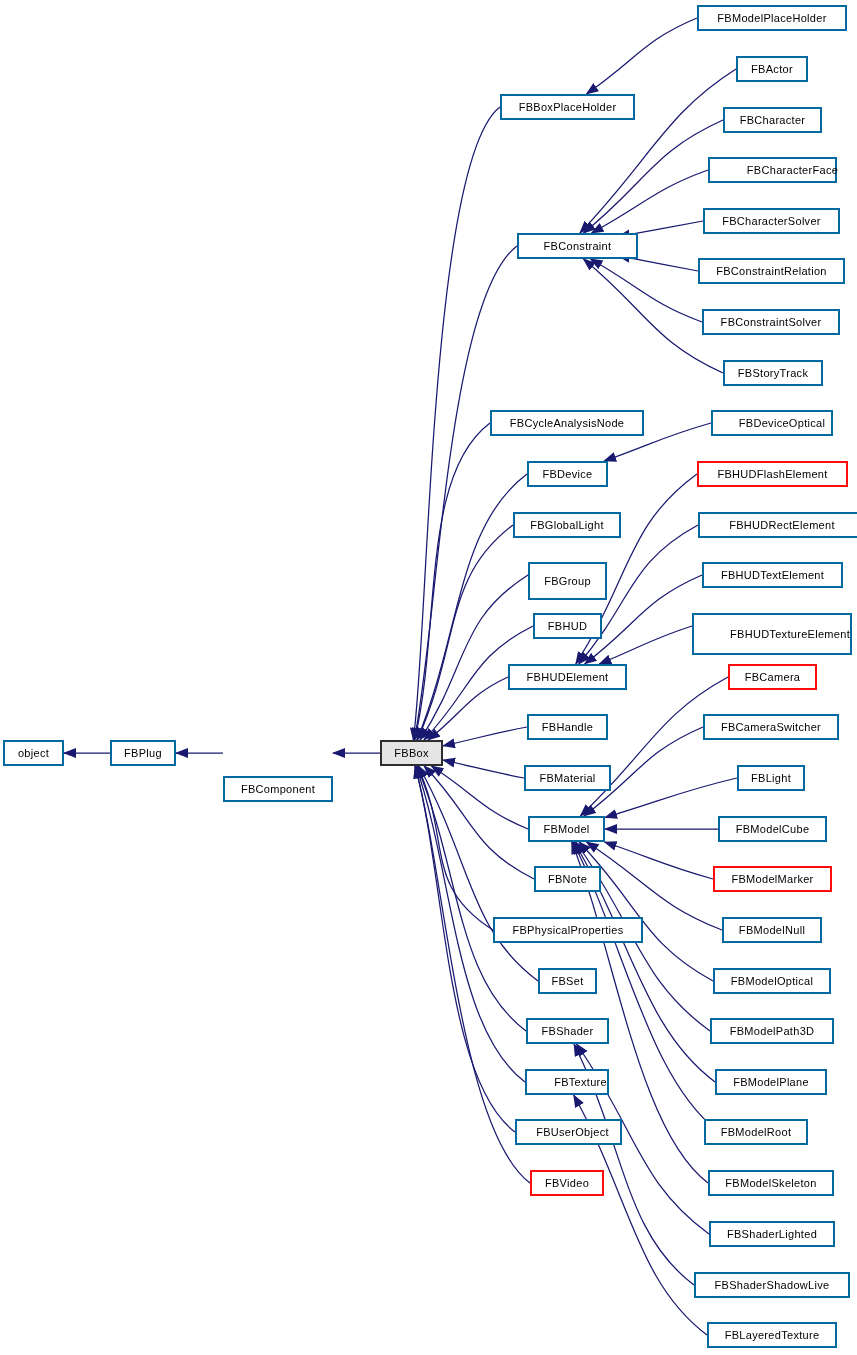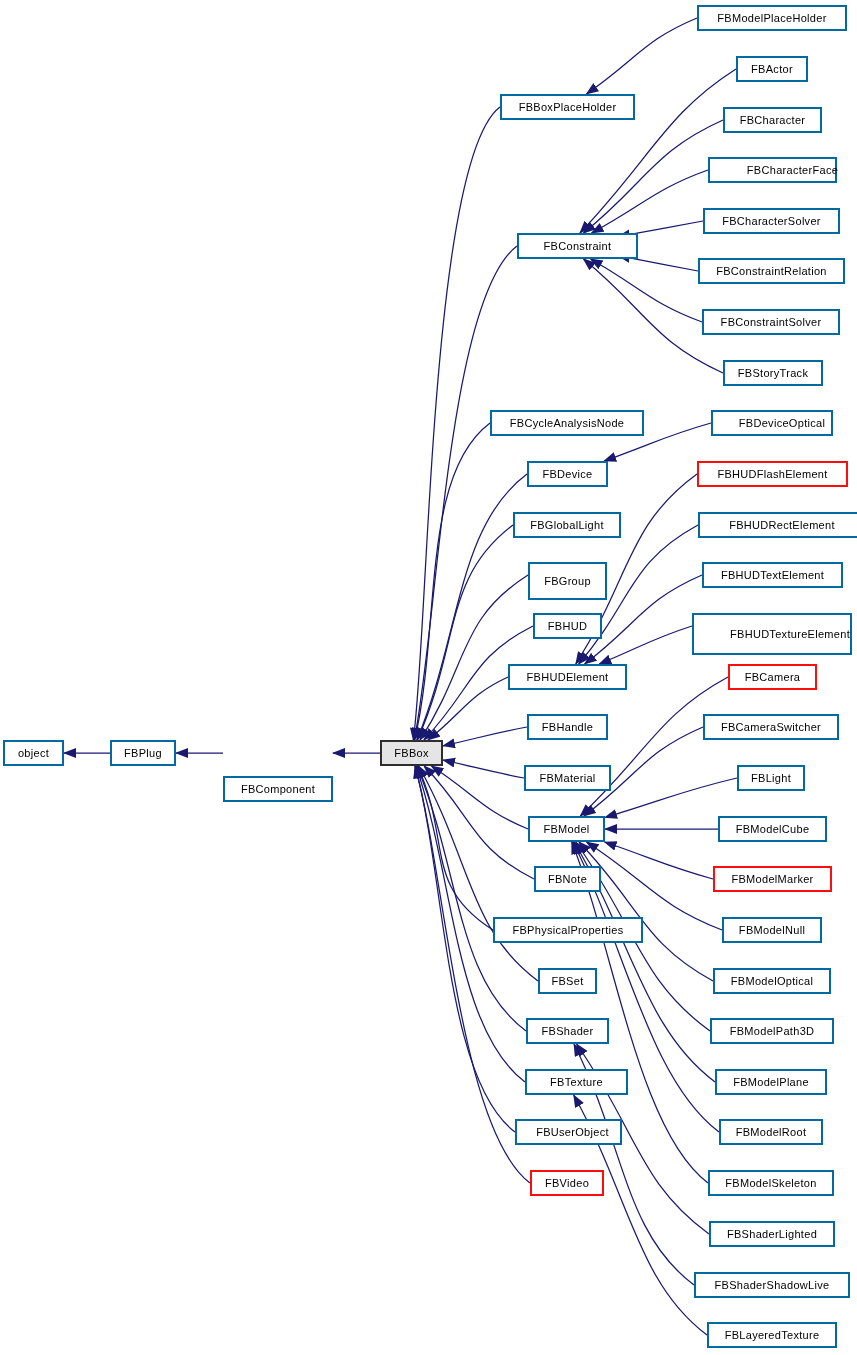--- a/index.html
+++ b/index.html
@@ -131,21 +131,21 @@
       </div>
       <div class="node" style="left: 493px; top: 917px; width: 150px; height: 26px;">
         <span>FBPhysicalProperties</span>
       </div>
       <div class="node" style="left: 538px; top: 968px; width: 59px; height: 26px;">
         <span>FBSet</span>
       </div>
       <div class="node" style="left: 526px; top: 1018px; width: 83px; height: 26px;">
         <span>FBShader</span>
       </div>
-      <div class="node" style="left: 525px; top: 1069px; width: 103px; height: 26px;">
+      <div class="node" style="left: 525px; top: 1069px; width: 84px; height: 26px; justify-content: flex-end;">
         <span>FBTexture</span>
       </div>
       <div class="node" style="left: 515px; top: 1119px; width: 107px; height: 26px; padding-left: 8px;">
         <span>FBUserObject</span>
       </div>
       <div class="node undocumented" style="left: 530px; top: 1170px; width: 74px; height: 26px;">
         <span>FBVideo</span>
       </div>
       <div class="node" style="left: 697px; top: 5px; width: 150px; height: 26px;">
         <span>FBModelPlaceHolder</span>
@@ -206,21 +206,21 @@
       </div>
       <div class="node" style="left: 713px; top: 968px; width: 118px; height: 26px;">
         <span>FBModelOptical</span>
       </div>
       <div class="node" style="left: 710px; top: 1018px; width: 124px; height: 26px;">
         <span>FBModelPath3D</span>
       </div>
       <div class="node" style="left: 715px; top: 1069px; width: 112px; height: 26px;">
         <span>FBModelPlane</span>
       </div>
-      <div class="node" style="left: 719px; top: 1119px; width: 104px; height: 26px;">
+      <div class="node" style="left: 704px; top: 1119px; width: 104px; height: 26px;">
         <span>FBModelRoot</span>
       </div>
       <div class="node" style="left: 708px; top: 1170px; width: 126px; height: 26px;">
         <span>FBModelSkeleton</span>
       </div>
       <div class="node" style="left: 709px; top: 1221px; width: 126px; height: 26px;">
         <span>FBShaderLighted</span>
       </div>
       <div class="node" style="left: 694px; top: 1272px; width: 156px; height: 26px;">
         <span>FBShaderShadowLive</span>

